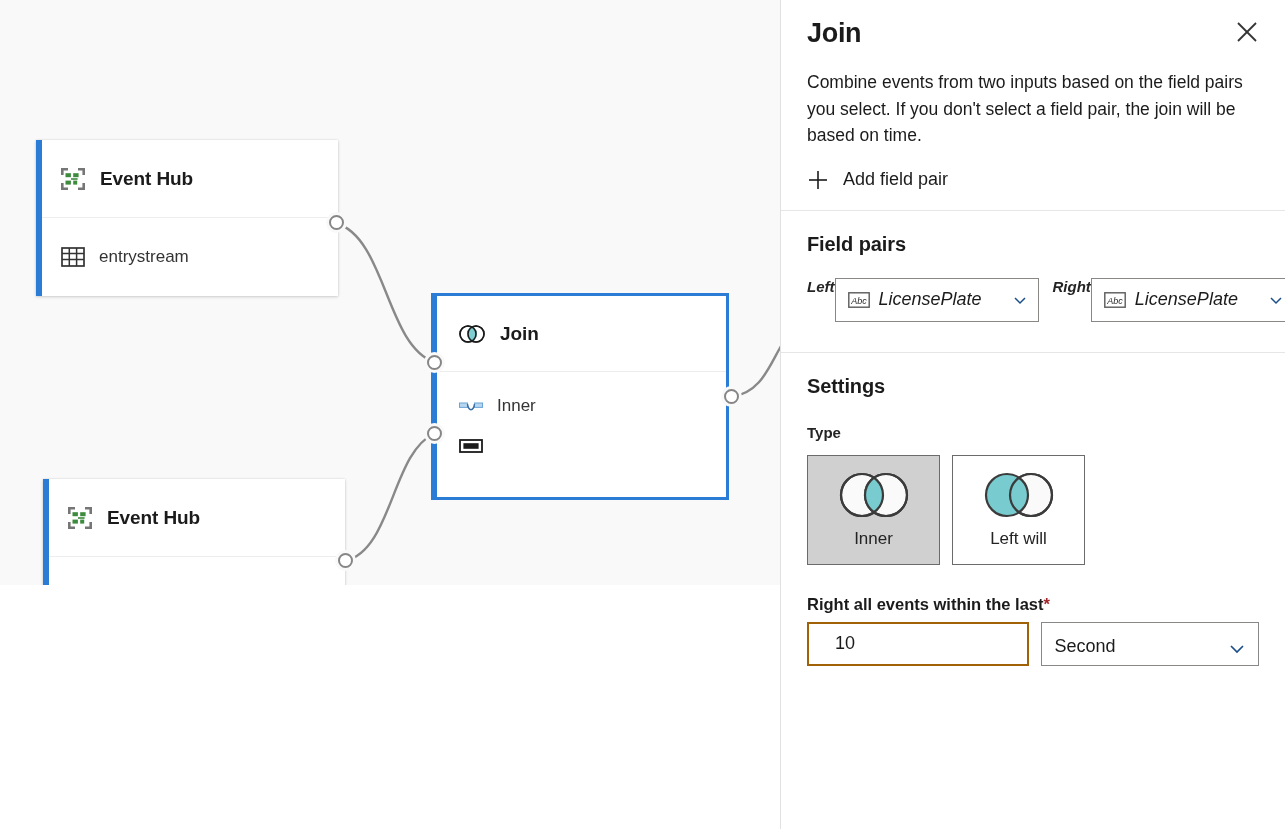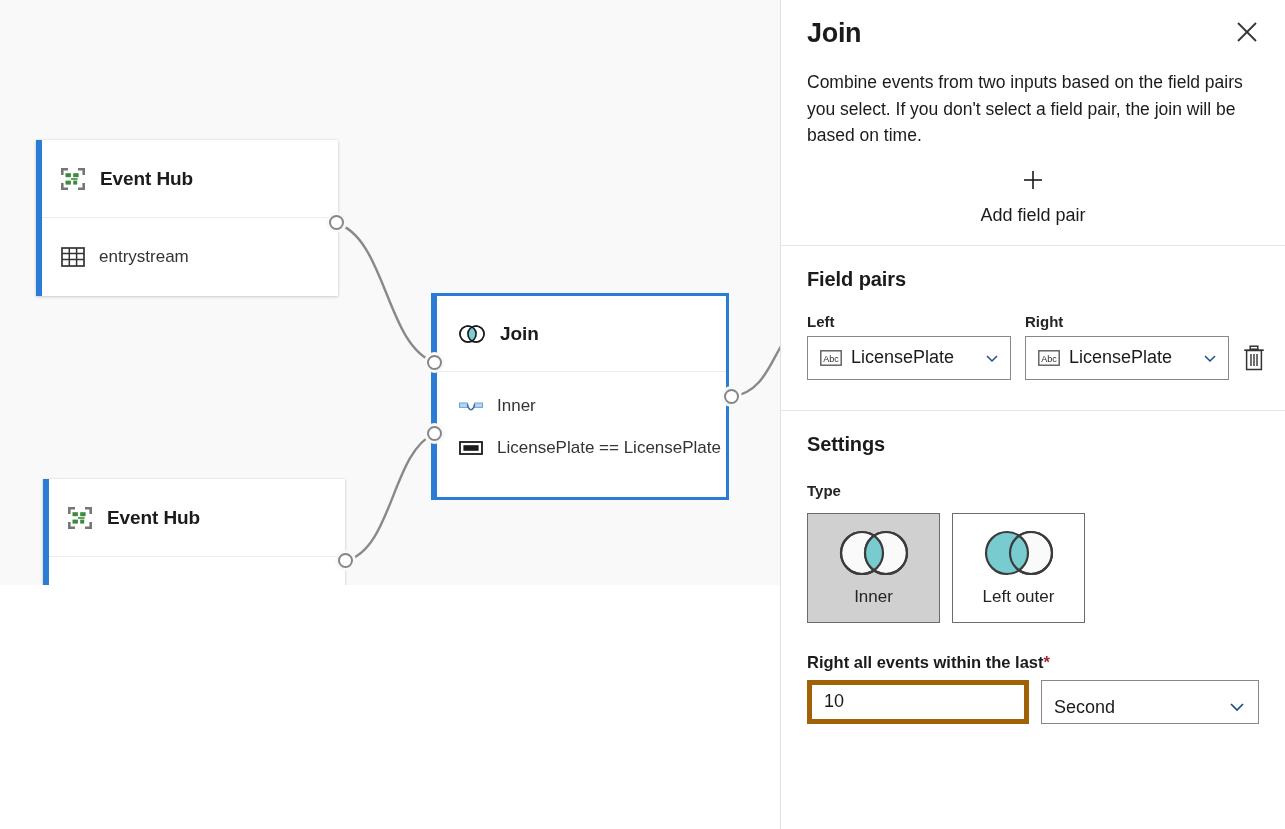--- a/index.html
+++ b/index.html
@@ -96,37 +96,36 @@
   .panel-desc {
     margin: 20px 26px 0 26px;
     font-size: 17.5px; line-height: 1.52; color: #1b1b1b;
     max-width: 440px;
   }
   .add-link {
     display: flex; align-items: center; gap: 14px;
     margin: 16px 26px 0 26px;
     cursor: pointer;
     padding: 4px 0;
-    flex-direction: column;
   }
   .add-link-text { font-size: 18px; color: #1b1b1b; }
 
   .divider { height: 1px; background: #e6e6e6; margin-top: 15px; }
 
   .section { padding: 22px 26px 0 26px; }
   .section-title {
     font-size: 20px; font-weight: bold; color: #1b1b1b;
     letter-spacing: -0.1px;
   }
   .field-label {
     font-size: 15px; font-weight: bold; color: #242424;
     margin-bottom: 6px;
   }
   .pair-row { display: flex; align-items: flex-end; gap: 14px; margin-top: 22px; }
-  .pair-col { display: flex; flex-direction: column; }
+  .pair-col { display: flex; flex-direction: row; font-style: italic; }
   .combo {
     width: 204px; height: 44px;
     border: 1px solid #8a8886;
     background: #ffffff;
     display: flex; align-items: center;
     padding: 0 10px 0 12px;
     gap: 9px;
     cursor: pointer;
   }
   .combo-text {
@@ -158,32 +157,32 @@
   .type-card-label { font-size: 17px; color: #242424; }
 
   .req-label {
     font-size: 16.5px; font-weight: bold; color: #1b1b1b;
     margin-top: 30px;
   }
   .req-star { color: #a4262c; font-weight: bold; }
   .input-row { display: flex; gap: 12px; margin-top: 8px; }
   .text-input {
     width: 228px; height: 44px;
-    border: 5px solid #a16207;
+    border: 2px solid #a16207;
     background: #ffffff;
     display: flex; align-items: center;
-    padding: 0 12px;
+    padding: 0 26px;
     font-size: 18px; color: #1b1b1b;
   }
   .unit-combo {
     width: 224px; height: 44px;
     border: 1px solid #8a8886;
     background: #ffffff;
-    display: flex; align-items: flex-start;
-    padding: 16px 12px;
+    display: flex; align-items: flex-end;
+    padding: 8px 12px;
     cursor: pointer;
   }
   .unit-text { flex: 1; font-size: 18px; color: #1b1b1b; }
 </style>
 </head>
 <body>
 
 <div id="app">
 
   <div id="canvas">
@@ -254,21 +253,20 @@
           </span>
           <span class="node-row-text">Inner</span>
         </div>
         <div class="node-row">
           <span class="ico">
             <svg width="24" height="16" viewBox="0 0 24 16">
               <rect x="1" y="2" width="22" height="12" fill="none" stroke="#1b1b1b" stroke-width="1.8"></rect>
               <rect x="4.4" y="5.2" width="15.2" height="5.6" fill="#1b1b1b"></rect>
             </svg>
           </span>
-          <span class="node-row-text">LicensePlate == LicensePlate</span>
         </div>
       </div>
     </div>
     <div class="port" style="left:427px; top:355px;"></div>
     <div class="port" style="left:427px; top:426px;"></div>
     <div class="port" style="left:724px; top:389px;"></div>
 
     <div class="node" style="left:43px; top:479px; width:302px; height:156px;">
       <div class="accent"></div>
       <div class="node-head">
@@ -409,21 +407,21 @@
         </div>
 
         <div class="type-card">
           <span class="ico">
             <svg width="84" height="48" viewBox="0 0 84 48">
               <circle cx="54" cy="24" r="21" fill="#fafafa" stroke="#3b3b3b" stroke-width="2.2"></circle>
               <circle cx="30" cy="24" r="21" fill="#78ccd0" stroke="#3b3b3b" stroke-width="2.2"></circle>
               <circle cx="54" cy="24" r="21" fill="none" stroke="#3b3b3b" stroke-width="2.2"></circle>
             </svg>
           </span>
-          <span class="type-card-label">Left outer</span>
+          <span class="type-card-label">Left will</span>
         </div>
       </div>
 
       <div class="req-label">
         <span>Right all events within the last</span><span class="req-star">*</span>
       </div>
 
       <div class="input-row">
         <div class="text-input">10</div>
         <div class="unit-combo">

